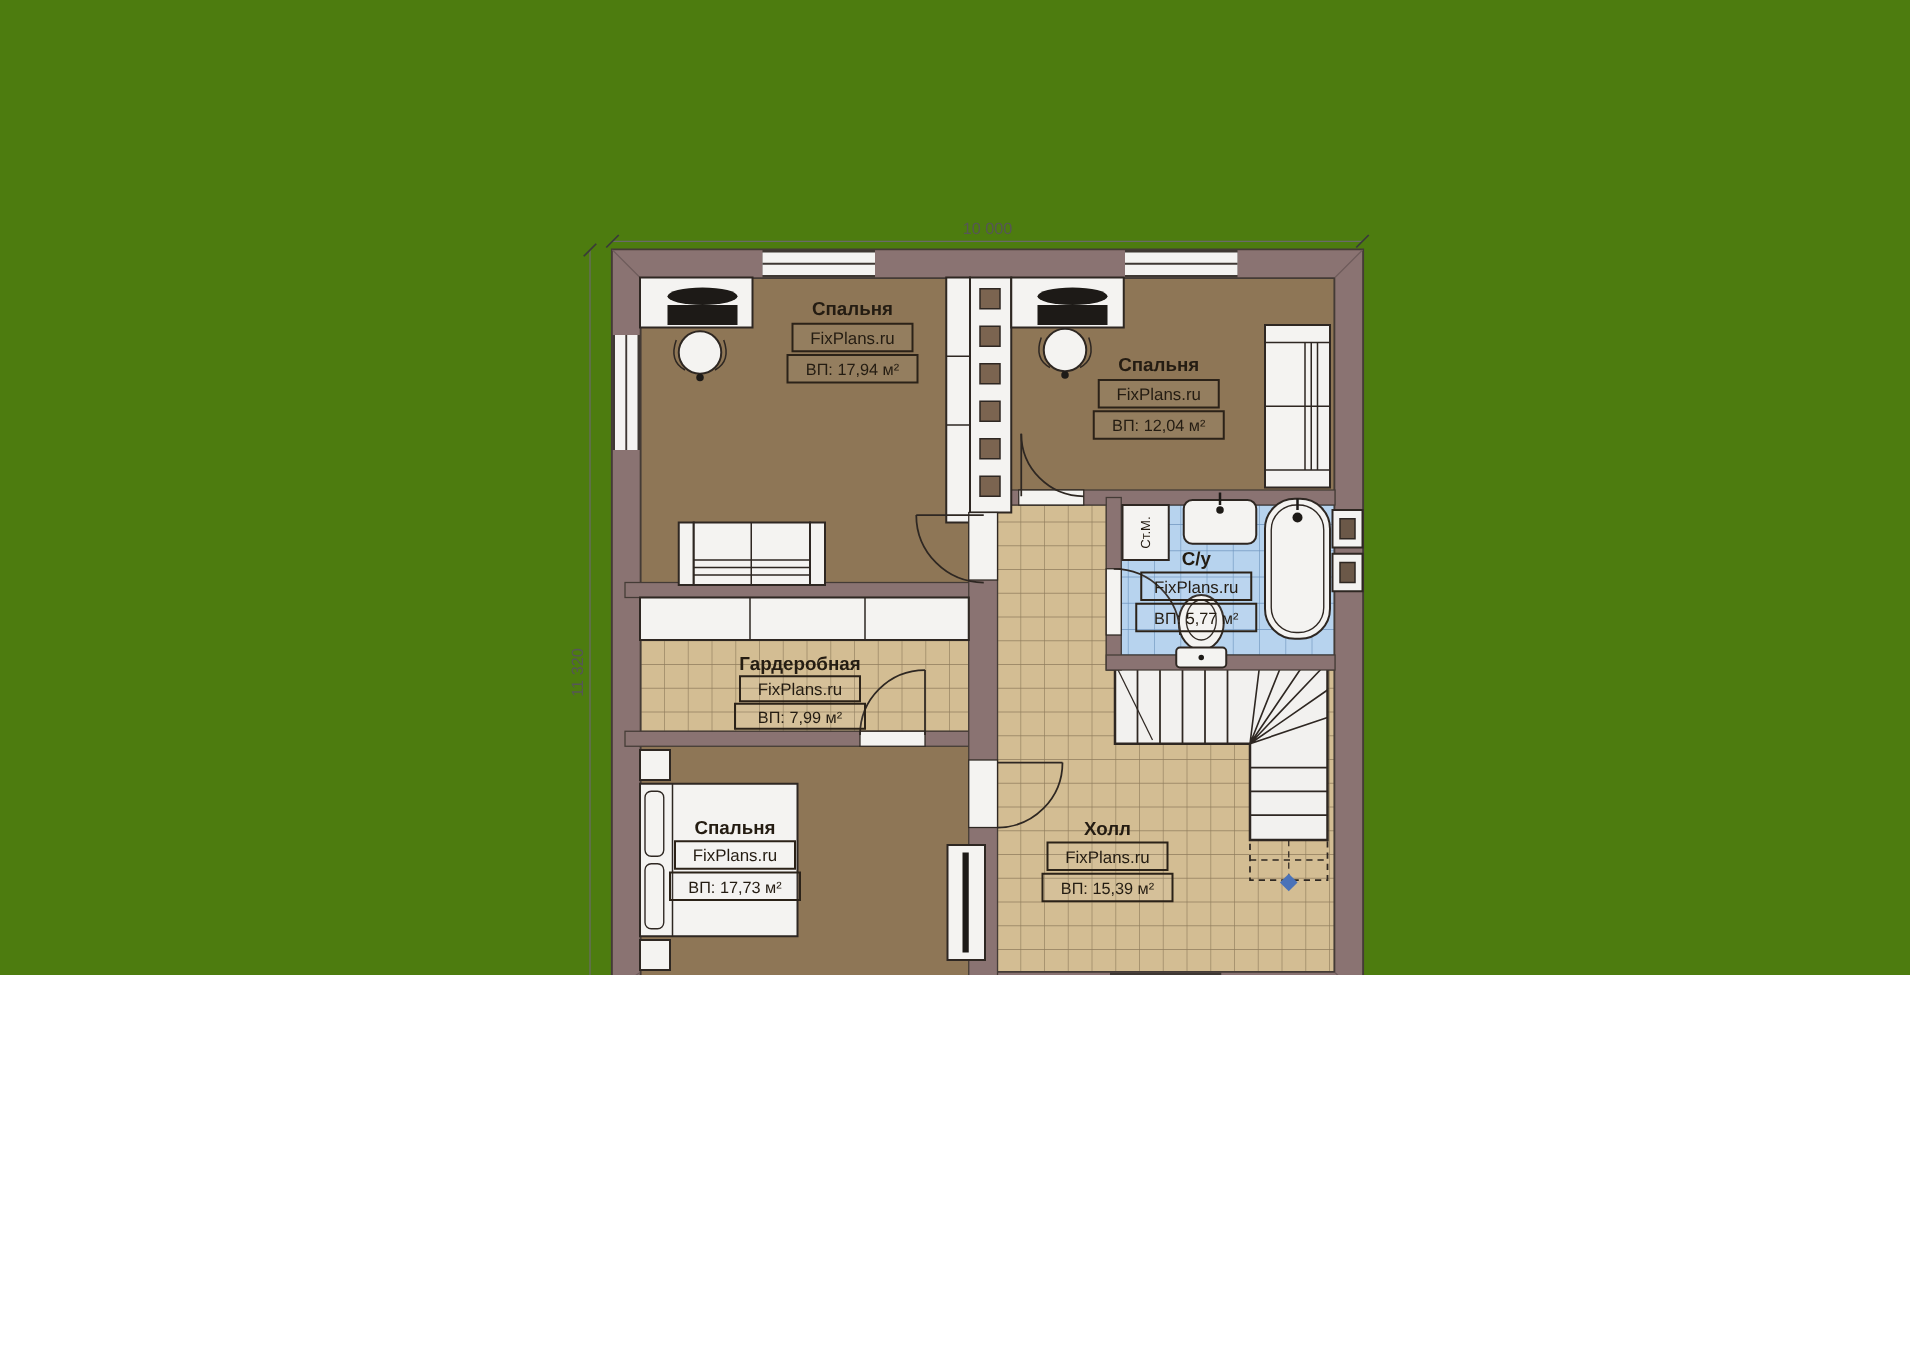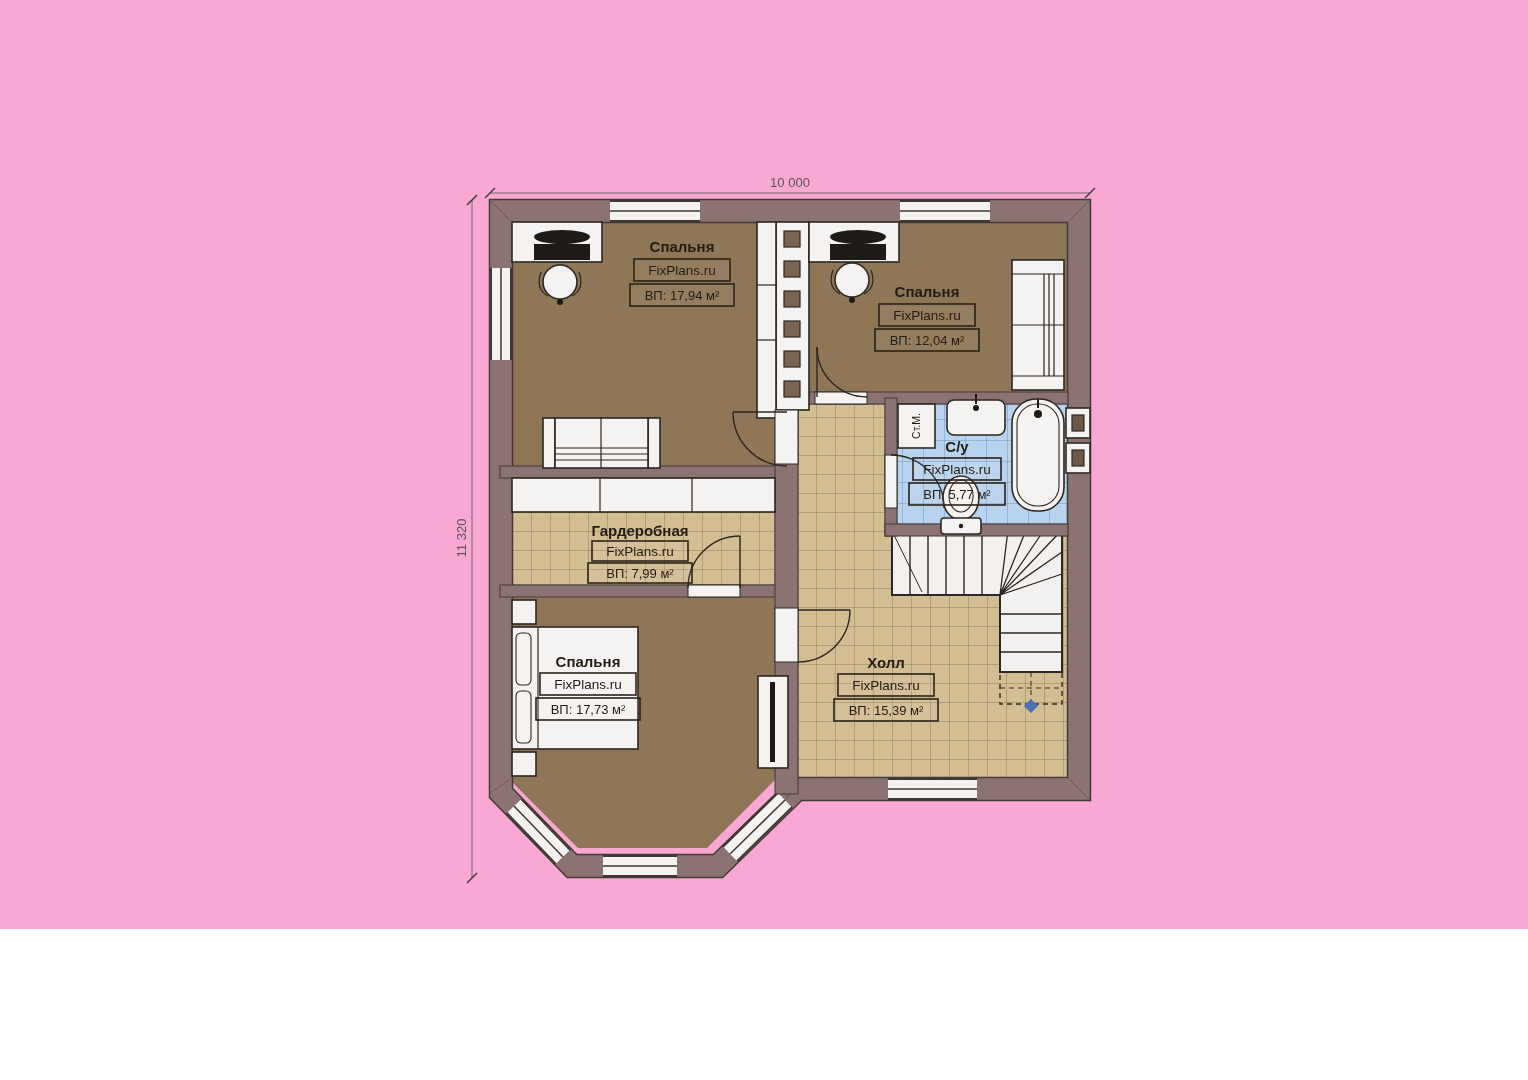--- a/index.html
+++ b/index.html
@@ -1,16 +1,16 @@
 <!DOCTYPE html>
 <html><head>
 <meta charset="utf-8">
 <style>
   html,body{margin:0;padding:0;background:#ffffff;}
-  .stage{position:relative;width:1528px;height:929px;background:#f9a8d4;overflow:hidden;
+  .stage{position:relative;width:1528px;height:780px;background:#4d7c0f;overflow:hidden;
          font-family:"Liberation Sans",sans-serif;}
   svg text{font-family:"Liberation Sans",sans-serif;fill:#241c12;}
   .room-name{font-size:15px;font-weight:bold;}
   .brand-text{font-size:13.5px;}
   .area-text{font-size:13px;}
   .dim-text{font-size:13px;fill:#565656;}
   .wm-text{font-size:10.5px;}
   .lbl-box{fill:rgba(255,255,255,0.06);stroke:#2b2218;stroke-width:1.6;}
   .fixture{fill:#f4f3f1;stroke:#2e2722;stroke-width:1.6;}
   .thinline{stroke:#2e2722;stroke-width:1.2;fill:none;}

